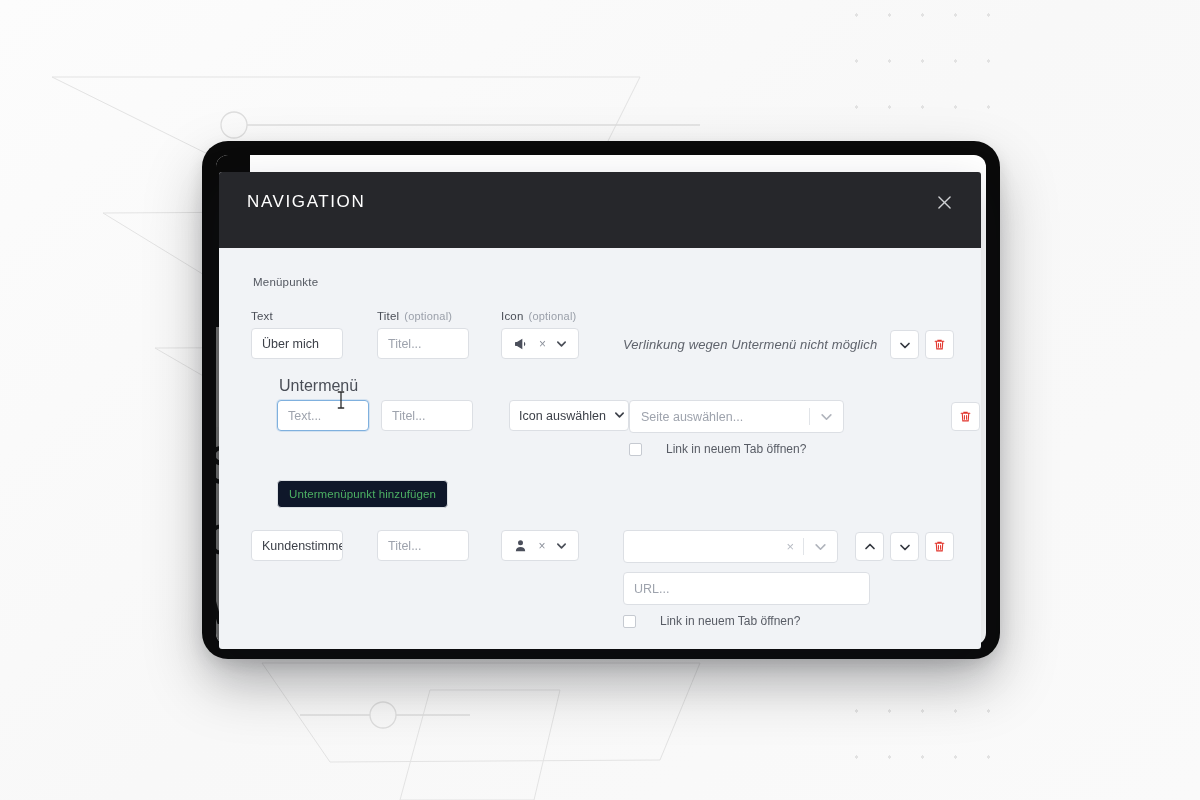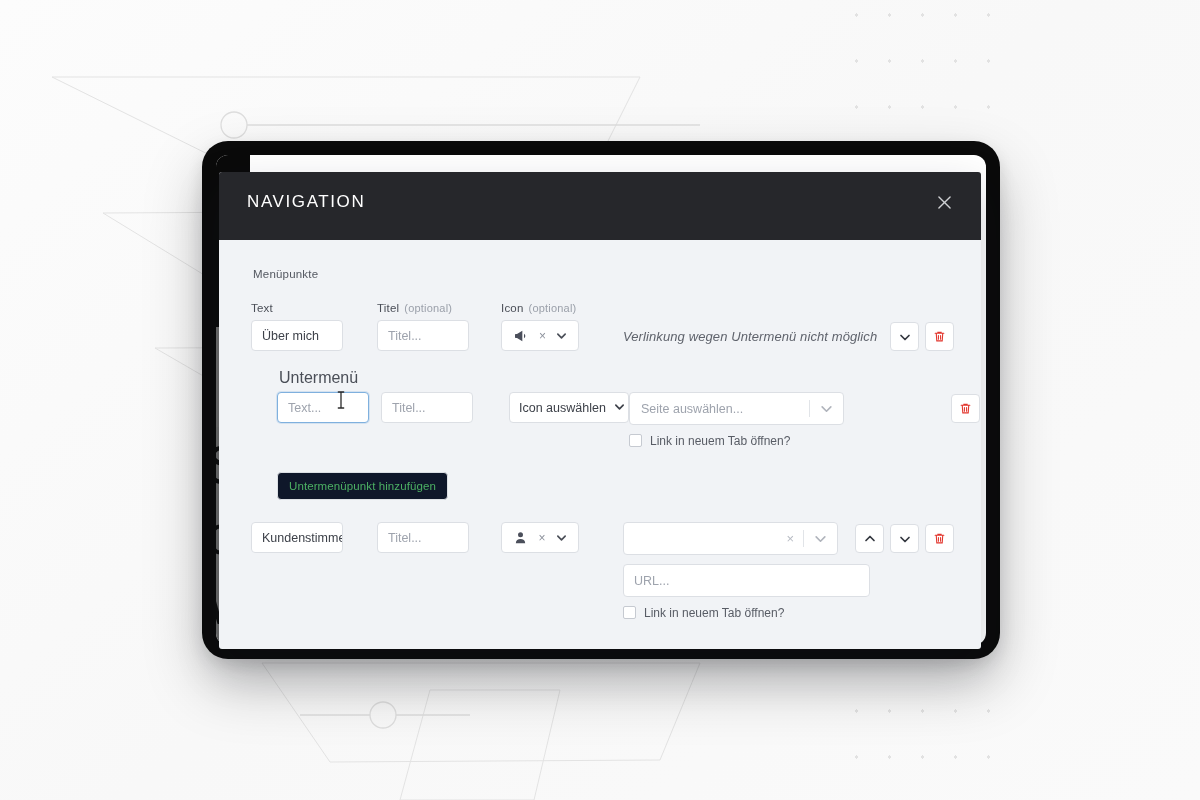--- a/index.html
+++ b/index.html
@@ -137,21 +137,21 @@
     background: #f1f3f6;
     border-radius: 3px;
     box-shadow: 0 18px 46px rgba(20,24,40,.20);
     overflow: hidden;
   }
   .modal-header {
     height: 60px;
     background: #26272b;
     display: flex;
     align-items: center;
-    padding: 0 26px 8px 28px;
+    padding: 0 26px 16px 28px;
     justify-content: space-between;
   }
   .modal-title {
     color: #fff;
     font-size: 17px;
     letter-spacing: 1.6px;
     font-weight: 400;
   }
   .modal-close {
     color: #cfd1d4;
@@ -275,22 +275,23 @@
   .note {
     font-size: 13px;
     color: #5f636c;
     letter-spacing: .1px;
     padding-top: 9px;
     font-style: italic;
   }
 
   .cb-row {
     display: flex;
+    align-items: center;
     margin-top: 9px;
-    gap: 8px;
+    gap: 24px;
   }
   .cb {
     width: 13px; height: 13px;
     border: 1px solid #c6cad1;
     background: #fff;
     border-radius: 2px;
     box-sizing: border-box;
   }
   .cb-label {
     font-size: 12px;

